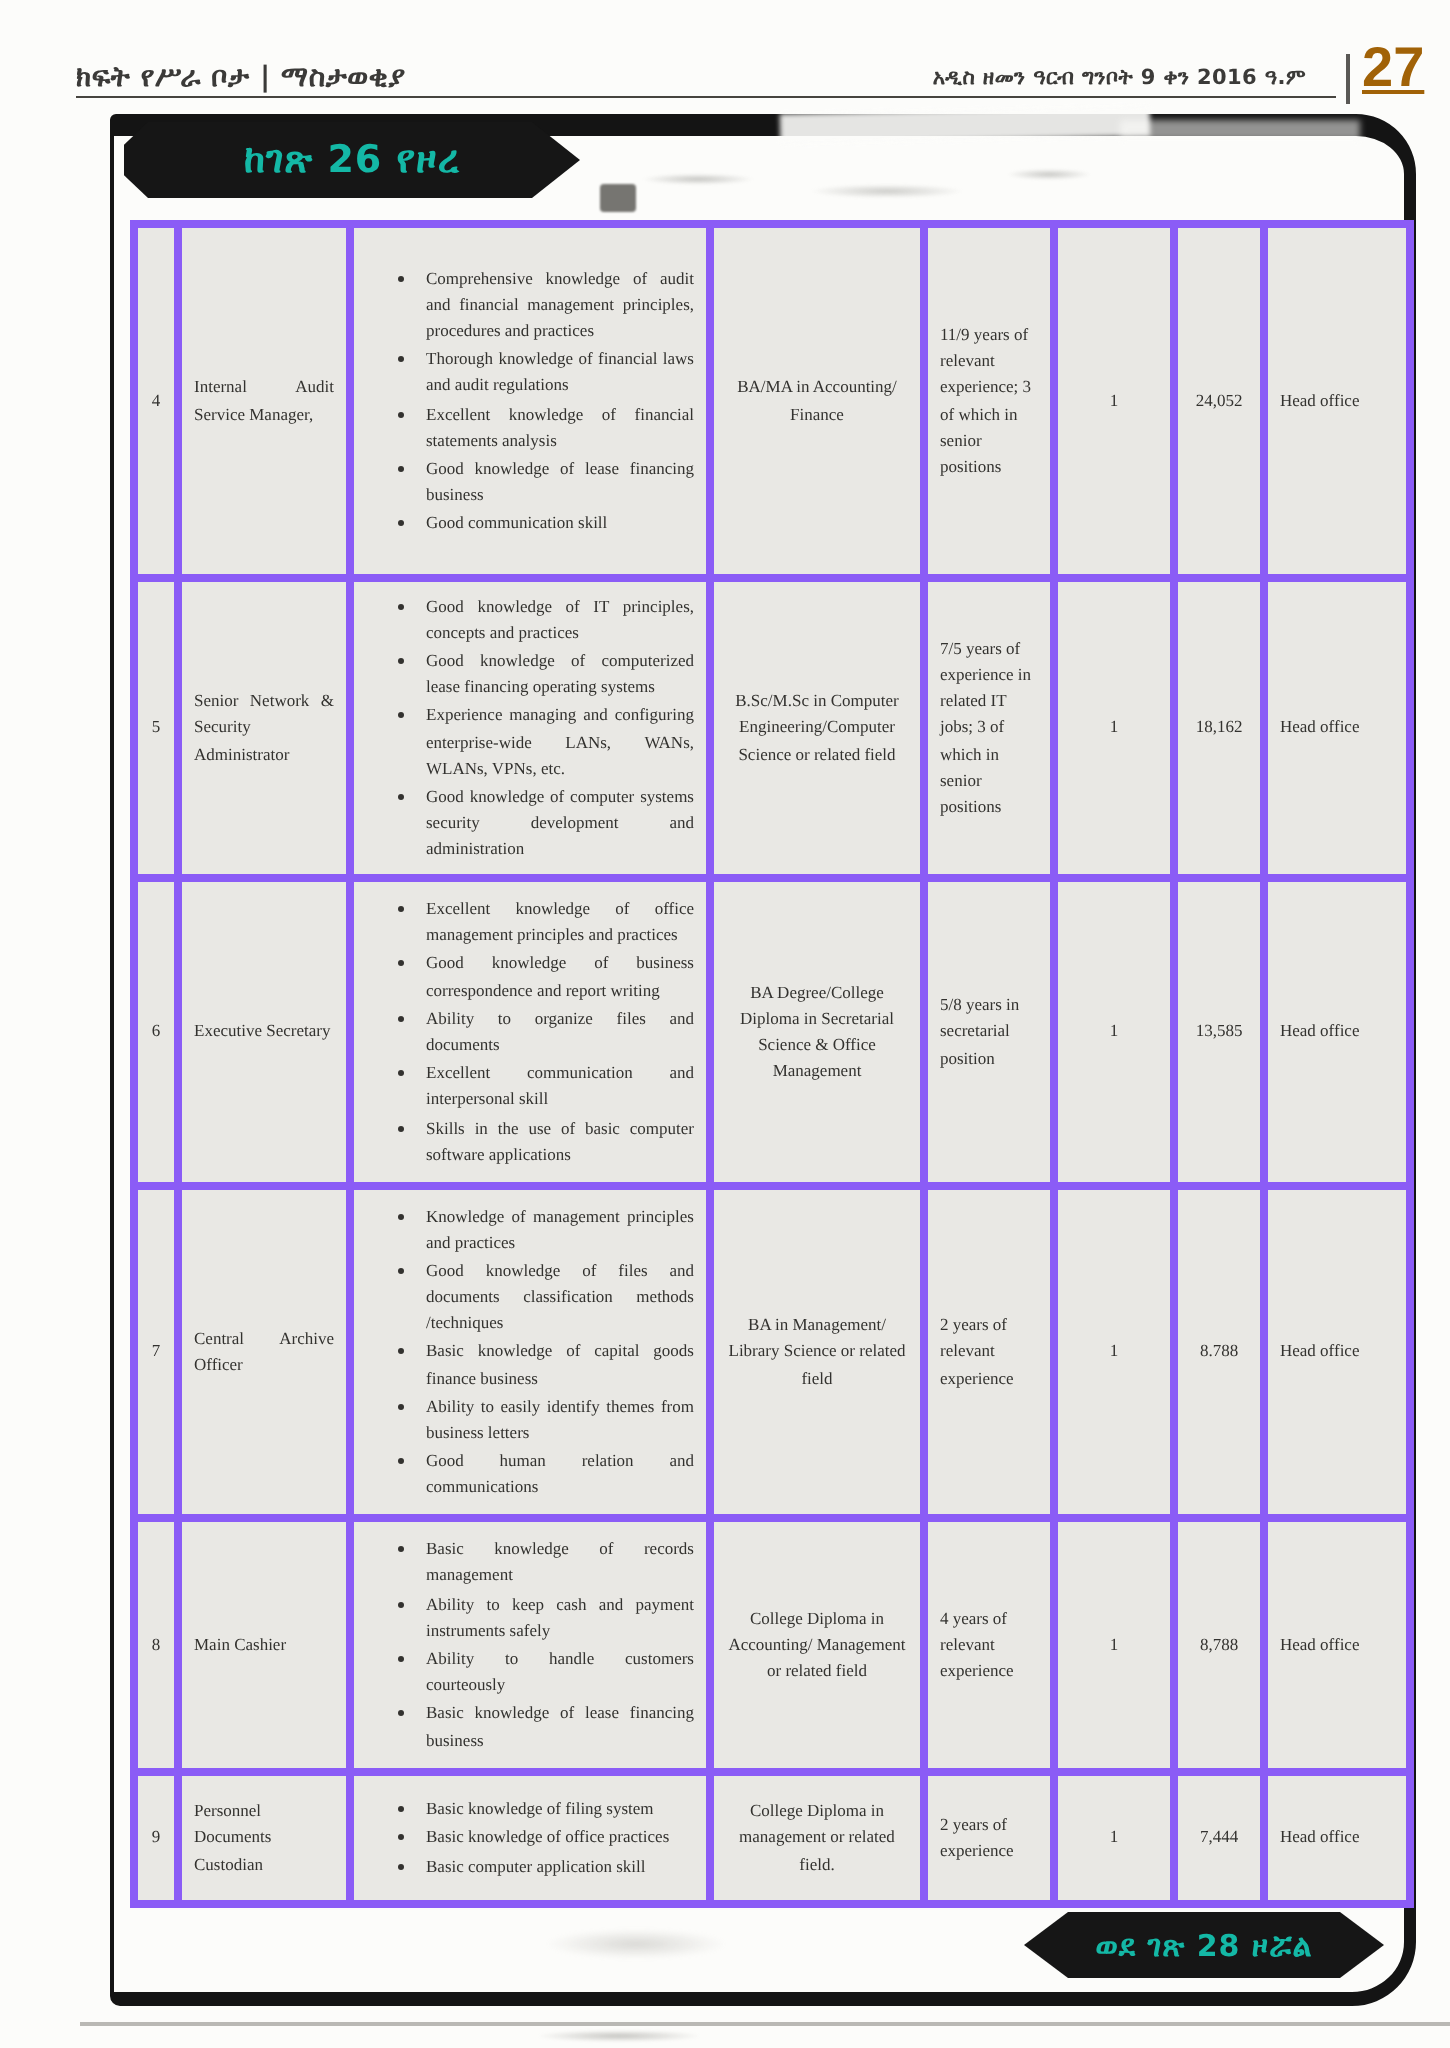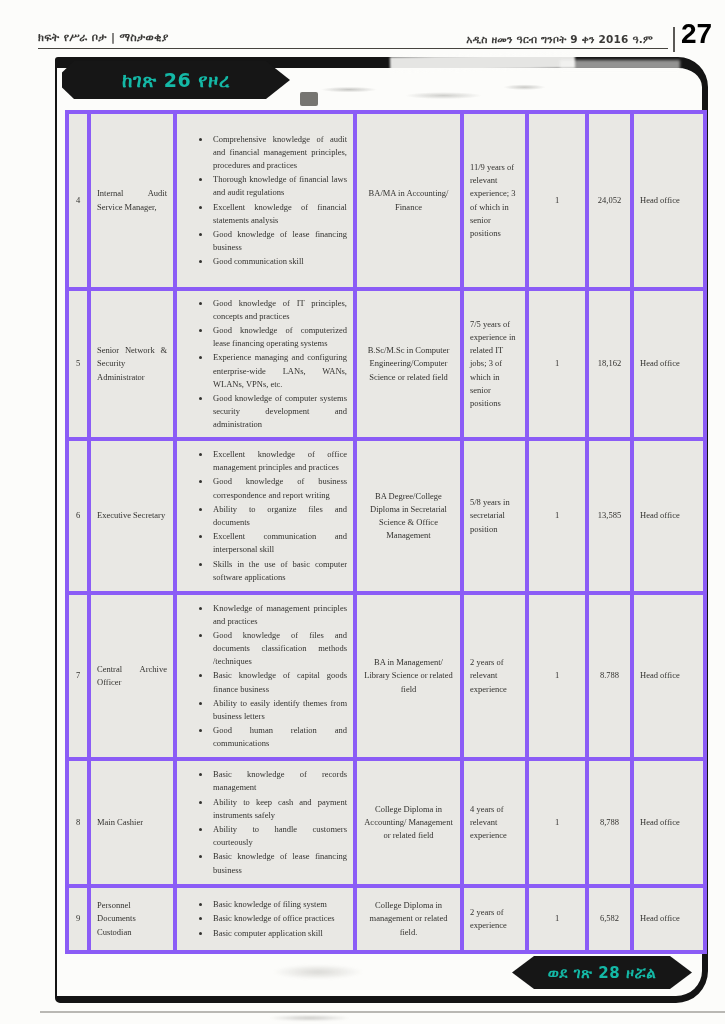--- a/index.html
+++ b/index.html
@@ -6,38 +6,38 @@
   body{
     width:725px;height:1024px;position:relative;overflow:hidden;
     background:#fcfcfa;
     font-family:"Liberation Serif", serif;
     color:#2e2d2b;
   }
   
   .hdr-left{
     position:absolute;left:38px;top:31px;
     font-family:"DejaVu Sans", sans-serif;font-weight:bold;
-    font-size:11px;color:#3b3a38;letter-spacing:.3px;white-space:nowrap;
+    font-size:14px;color:#3b3a38;letter-spacing:.3px;white-space:nowrap;
   }
   .hdr-right{
     position:absolute;right:72px;top:33px;
     font-family:"DejaVu Sans", sans-serif;font-weight:bold;
     font-size:10.5px;color:#3b3a38;letter-spacing:.2px;white-space:nowrap;text-align:right;
   }
   .hdr-rule{
     position:absolute;left:38px;top:48px;width:630px;height:0;
     border-top:1.6px solid #46443f;
   }
   .hdr-divider{
     position:absolute;left:673px;top:27px;width:2px;height:25px;background:#5a5855;
   }
   .hdr-pagenum{
     position:absolute;left:681px;top:20px;
     font-family:"Liberation Sans", sans-serif;font-weight:bold;
-    font-size:28px;color:#000000;line-height:1;
+    font-size:28px;color:#a16207;line-height:1;text-decoration:underline;
   }
   
   .frame{
     position:absolute;left:55px;top:57px;width:653px;height:946px;
     box-sizing:border-box;background:transparent;
     border-left:2px solid #141414;
     border-top:11px solid #141414;
     border-right:6px solid #141414;
     border-bottom:7px solid #141414;
     border-radius:3px 30px 32px 5px;
@@ -233,21 +233,21 @@
     <td class="c-qual">
       <ul>
             <li>Basic knowledge of filing system</li>
             <li>Basic knowledge of office practices</li>
             <li>Basic computer application skill</li>
           </ul>
     </td>
     <td class="c-edu">College Diploma in management or related field.</td>
     <td class="c-exp">2 years of experience</td>
     <td class="c-cnt">1</td>
-    <td class="c-sal">6,582</td>
+    <td class="c-sal">7,444</td>
     <td class="c-loc">Head office</td>
   </tr>
 </tbody>
 </table>
 
 <div class="banner banner-bottom">ወደ ገጽ 28 ዞሯል</div>
 
 <div class="below-rule"></div>
 
 <div class="smudge sm1"></div>

